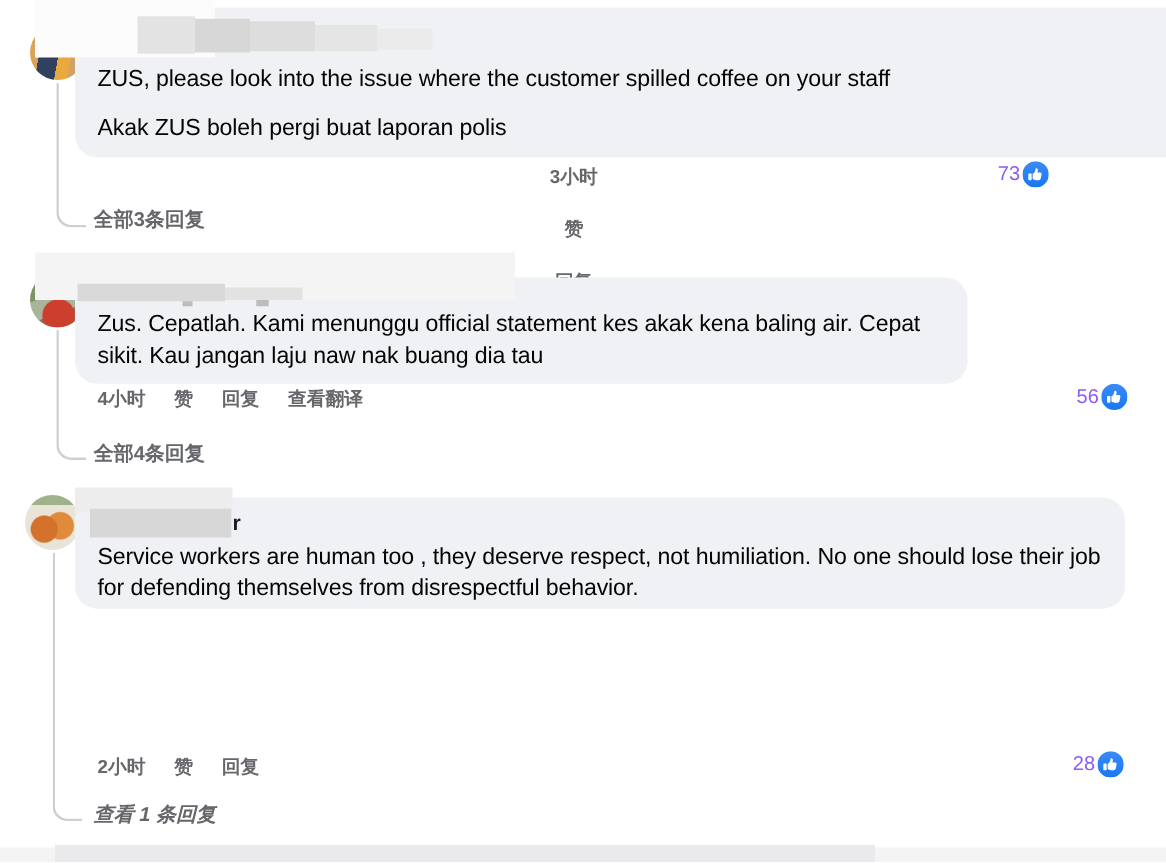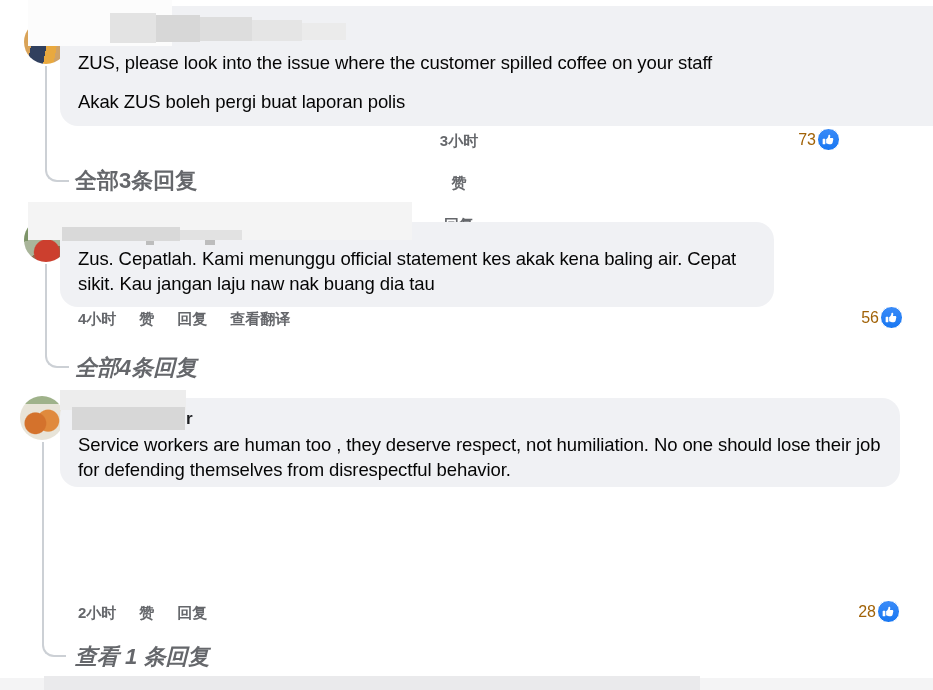--- a/index.html
+++ b/index.html
@@ -32,28 +32,28 @@
   .blur{position:absolute;}
   
   .meta{position:absolute;display:flex;align-items:center;gap:23px;
     color:#65676b;font-size:15px;font-weight:bold;}
   .m1{left:78px;top:132px;width:762px;flex-direction:column;}
   .m2{left:78px;top:310px;width:825px;}
   .m3{left:78px;top:604px;width:822px;}
   .meta span{cursor:pointer;}
   
   .like-pill{position:absolute;right:0;top:-4px;display:flex;align-items:center;gap:1px;cursor:pointer;}
-  .like-count{color:#a16207;font-size:16px;font-weight:normal;}
+  .like-count{color:#8b5cf6;font-size:16px;font-weight:normal;}
   .like-badge{width:23px;height:23px;border-radius:50%;background:linear-gradient(#3a8bf8,#1877f2);
     border:1.5px solid #fff;display:flex;align-items:center;justify-content:center;box-sizing:border-box;}
   .like-badge svg{display:block;}
   
-  .replies{position:absolute;color:#65676b;font-size:22px;font-weight:bold;cursor:pointer;}
+  .replies{position:absolute;color:#65676b;font-size:16px;font-weight:bold;cursor:pointer;}
   .r1{left:75px;top:166px;}
-  .r2{left:75px;top:353px;font-style:italic;}
+  .r2{left:75px;top:353px;}
   .r3{left:75px;top:642px;font-style:italic;}
   
   .strip{position:absolute;}
 </style>
 </head>
 <body>
 
 <div id="page">
 
   <div class="thread t1"></div>

